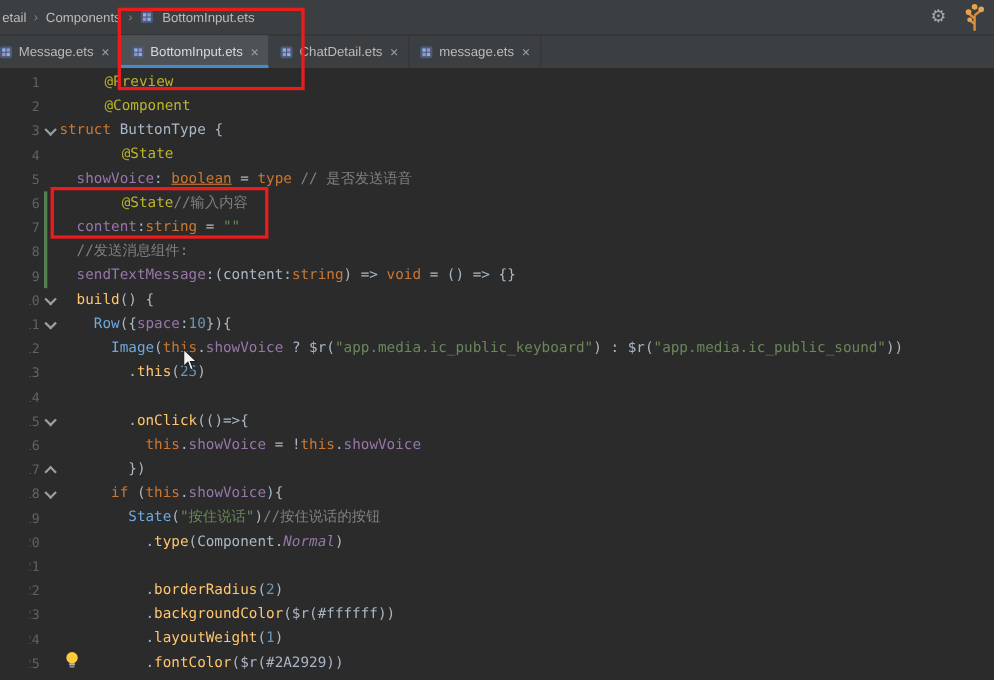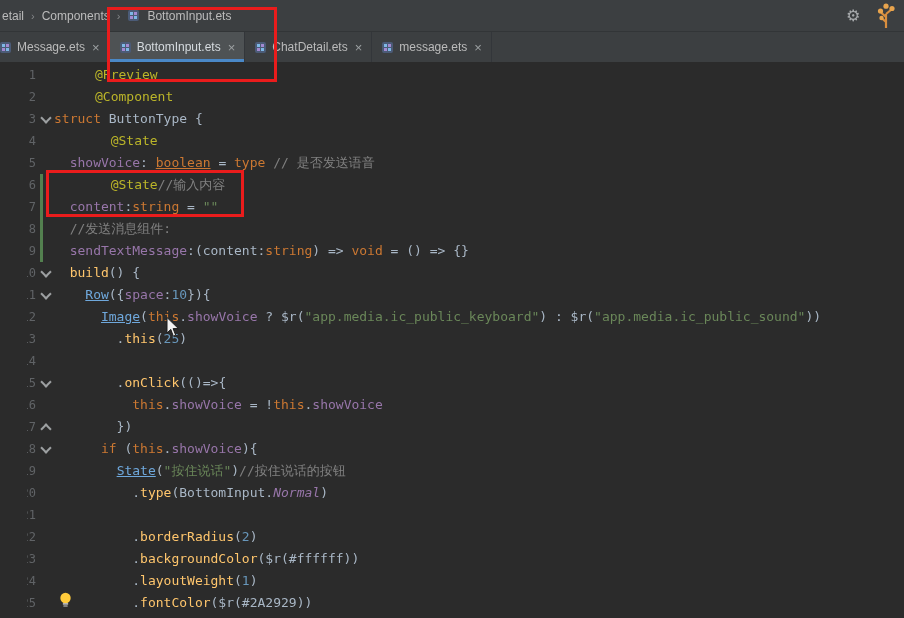--- a/index.html
+++ b/index.html
@@ -51,21 +51,21 @@
   .t-kw{color:var(--c-kw,#cc7832);}
   .t-kwu{color:var(--c-kw,#cc7832);text-decoration:underline;}
   .t-ann{color:var(--c-ann,#bbb529);margin-left:41px;}
   .t-str{color:var(--c-str,#6a8759);}
   .t-cmt{color:var(--c-cmt,#808080);}
   .t-num{color:var(--c-num,#6897bb);}
   .t-numu{color:var(--c-num,#6897bb);text-decoration:underline;}
   .t-fld{color:var(--c-fld,#9876aa);}
   .t-fldi{color:var(--c-fld,#9876aa);font-style:italic;}
   .t-fn{color:var(--c-fn,#ffc66d);}
-  .t-cmp{color:var(--c-cmp,#6fa8dc);text-decoration:underline;}
+  .t-cmp{color:var(--c-cmp,#6fa8dc);}
   
   .ann-box{position:absolute;border:3px solid var(--c-red,#ea1c1c);box-sizing:border-box;z-index:40;pointer-events:none;}
   .pointer{position:absolute;z-index:60;pointer-events:none;}
 </style>
 </head>
 <body>
 
 <div class="topbar">
   <div class="crumbs">
     <span class="crumb">etail</span>
@@ -297,21 +297,21 @@
           <span class="ln">19</span>
         </span>
         <span class="gut"></span>
         <span class="code-text"><span class="t-def">        </span><span class="t-cmp">State</span><span class="t-def">(</span><span class="t-str">"按住说话"</span><span class="t-def">)</span><span class="t-cmt">//按住说话的按钮</span></span>
       </div>
       <div class="code-line">
         <span class="ln-clip">
           <span class="ln">20</span>
         </span>
         <span class="gut"></span>
-        <span class="code-text"><span class="t-def">          .</span><span class="t-fn">type</span><span class="t-def">(BottomInput.</span><span class="t-fldi">Normal</span><span class="t-def">)</span></span>
+        <span class="code-text"><span class="t-def">          .</span><span class="t-fn">type</span><span class="t-def">(Component.</span><span class="t-fldi">Normal</span><span class="t-def">)</span></span>
       </div>
       <div class="code-line">
         <span class="ln-clip">
           <span class="ln">21</span>
         </span>
         <span class="gut"></span>
       </div>
       <div class="code-line">
         <span class="ln-clip">
           <span class="ln">22</span>

